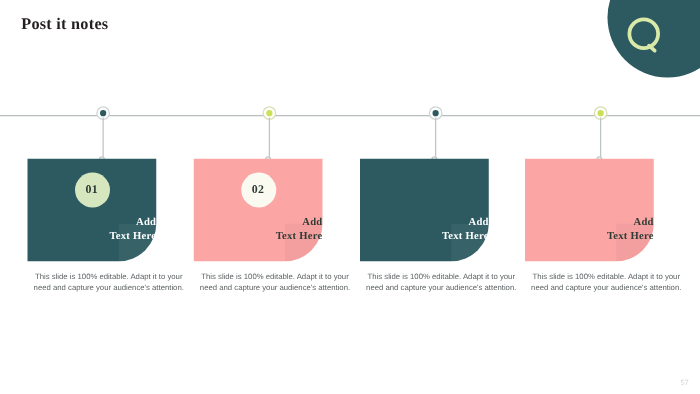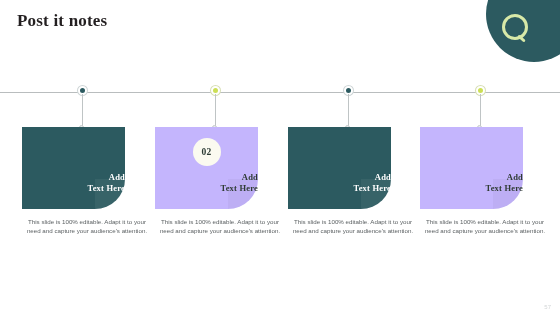--- a/index.html
+++ b/index.html
@@ -58,21 +58,21 @@
     border-radius: 2px;
   }
 
   
   .page-title {
     position: absolute;
     left: 17px;
     top: 11px;
     font-family: "Liberation Serif", serif;
     font-weight: bold;
-    font-size: 17px;
+    font-size: 13px;
     color: #231f20;
     letter-spacing: .2px;
     z-index: 3;
   }
 
   
   .timeline-rule {
     position: absolute;
     left: 0;
     right: 0;
@@ -139,21 +139,21 @@
   .note {
     position: absolute;
     top: 41px;
     left: 0;
     width: 103px;
     height: 82px;
     border-bottom-right-radius: 30px;
     box-sizing: border-box;
   }
   .note.dark  { background: #2c5a60; }
-  .note.green { background: #c4b5fd; }
+  .note.green { background: #fca5a5; }
   .note .fold {
     position: absolute;
     right: 0;
     bottom: 0;
     width: 30px;
     height: 30px;
     border-bottom-right-radius: 30px;
   }
   .note.dark  .fold { background: rgba(255,255,255,0.055); }
   .note.green .fold { background: rgba(0,0,0,0.035); }
@@ -235,20 +235,21 @@
   <div class="timeline-rule"></div>
 
   <div class="cards">
 
     <div class="card-col c0">
       <div class="node dark"></div>
       <div class="stem"></div>
       <div class="stem-dot"></div>
       <div class="note dark">
         <div class="fold"></div>
+        <div class="badge">01</div>
         <div class="note-label">
           <span>Add</span>
           <span class="l2">Text Here</span>
         </div>
       </div>
       <div class="desc">This slide is 100% editable. Adapt it to your need and capture your audience's attention.</div>
     </div>
 
     <div class="card-col c1">
       <div class="node green"></div>

